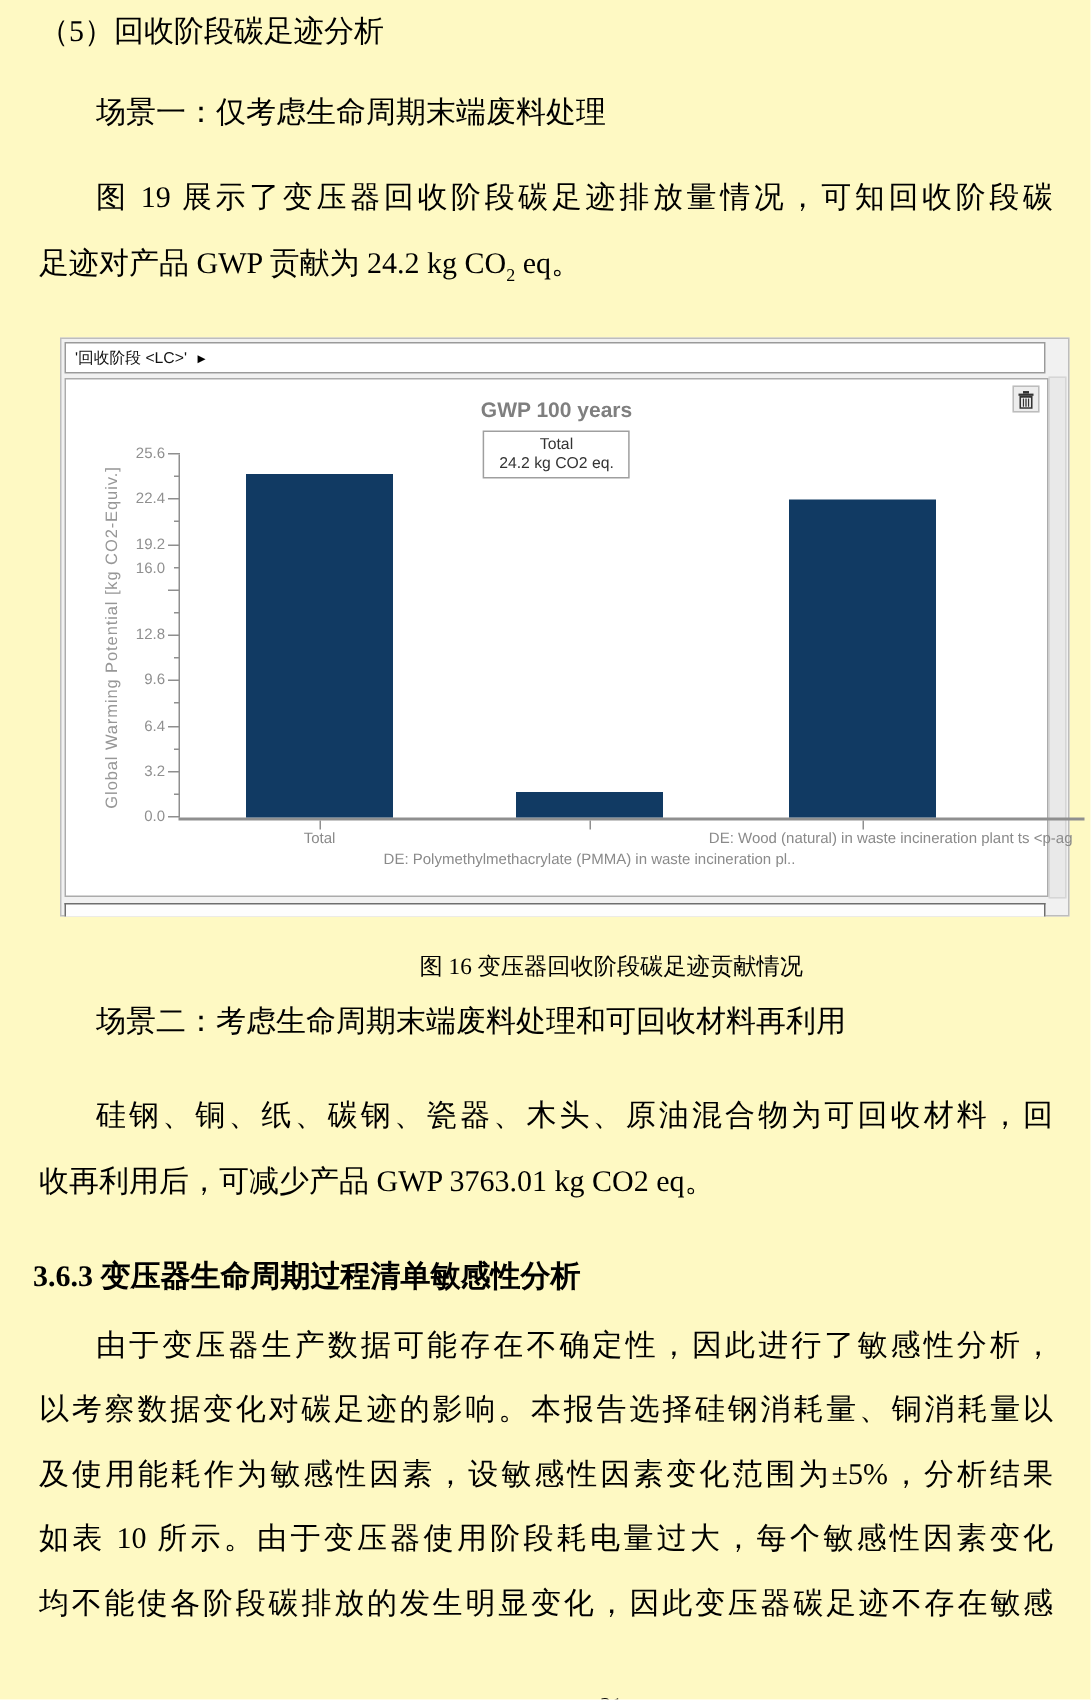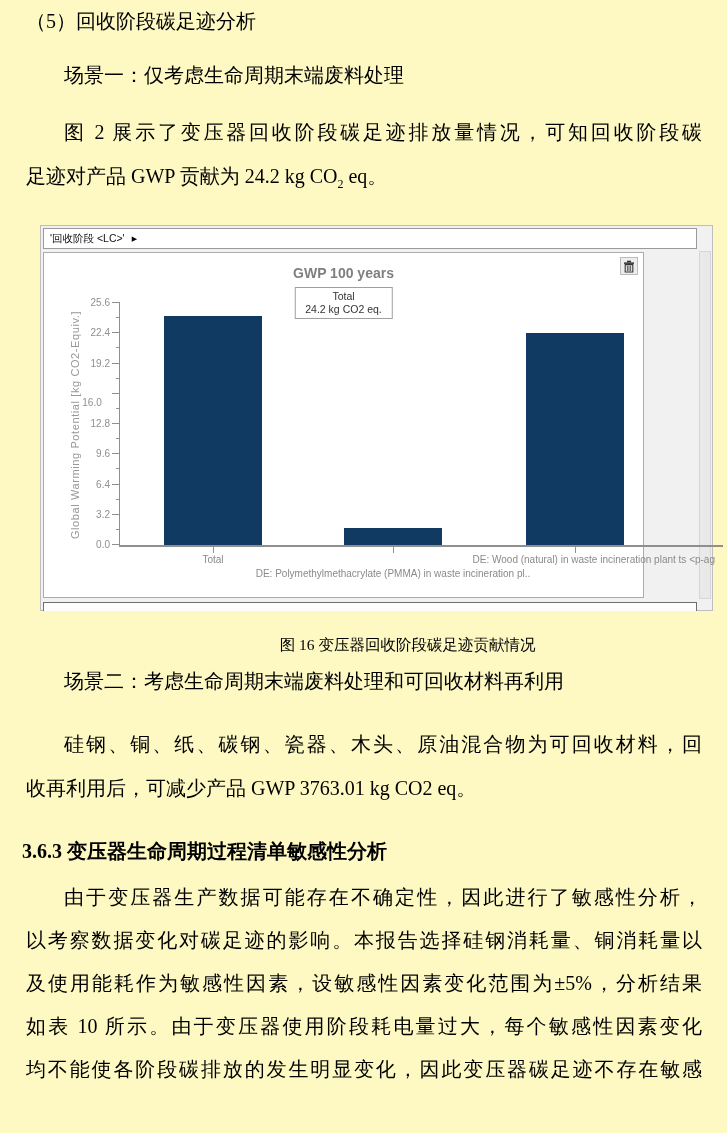--- a/index.html
+++ b/index.html
@@ -17,21 +17,21 @@
   
   .gabi{position:absolute;left:40px;top:225px;width:673px;height:386px;
         background:#f1f1f1;border:1px solid #bdbdbd;box-sizing:border-box;
         font-family:"Liberation Sans","DejaVu Sans",sans-serif;}
   .gabi-tabbar{position:absolute;left:2px;top:2px;width:654px;height:21px;background:#fff;
         border:1px solid #9a9a9a;box-sizing:border-box;display:flex;align-items:center;}
   .gabi-tab-label{font-size:10.5px;color:#111;margin-left:6px;}
   .gabi-tab-arrow{font-size:7px;color:#000;margin-left:7px;}
   .gabi-scroll{position:absolute;right:1px;top:25px;bottom:11px;width:12px;background:#e9e9e9;
         border:1px solid #d6d6d6;box-sizing:border-box;}
-  .gabi-panel{position:absolute;left:2px;top:26px;width:601px;height:346px;background:#fff;
+  .gabi-panel{position:absolute;left:2px;top:26px;width:656px;height:346px;background:#fff;
         border:1px solid #ababab;box-sizing:border-box;}
   .trash-btn{position:absolute;right:5px;top:4px;width:18px;height:18px;background:#ededed;
         border:1px solid #bcbcbc;box-sizing:border-box;display:flex;align-items:center;justify-content:center;}
   .chart-title{position:absolute;top:12px;left:0;width:100%;text-align:center;
         font-size:14px;font-weight:bold;color:#7f7f7f;}
   .total-box{position:absolute;top:34px;left:50%;transform:translateX(-50%);
         border:1px solid #9f9f9f;background:#fff;padding:2px 10px;text-align:center;
         font-size:10.5px;color:#333;line-height:13px;}
   .y-title{position:absolute;left:-90px;top:166px;width:242px;text-align:center;
         transform:rotate(-90deg);font-size:11px;color:#979797;letter-spacing:0.6px;white-space:nowrap;}
@@ -54,21 +54,21 @@
 </style>
 </head>
 <body>
 
 <div class="page">
 
   <div class="txt" style="left:26px;top:8px;">（5）回收阶段碳足迹分析</div>
 
   <div class="txt" style="left:64px;top:62px;">场景一：仅考虑生命周期末端废料处理</div>
 
-  <div class="jline indent" style="top:119px;">图 2 展示了变压器回收阶段碳足迹排放量情况，可知回收阶段碳</div>
+  <div class="jline indent" style="top:119px;">图 19 展示了变压器回收阶段碳足迹排放量情况，可知回收阶段碳</div>
   <div class="jline lastline" style="top:163px;"><span>足迹对产品 GWP 贡献为 24.2 kg CO</span><sub>2</sub><span> eq。</span></div>
 
   <div class="gabi">
     <div class="gabi-tabbar">
       <span class="gabi-tab-label">'回收阶段 &lt;LC&gt;'</span>
       <span class="gabi-tab-arrow">▶</span>
     </div>
 
     <div class="gabi-scroll"></div>
 
@@ -115,21 +115,21 @@
           <div class="ytick-mark" style="left: -4px; width: 4px; bottom: 45.375px;"></div>
           <div class="ytick-label" style="bottom: 54.5px;">6.4</div>
           <div class="ytick-mark" style="left: -8px; width: 8px; bottom: 60.5px;"></div>
           <div class="ytick-mark" style="left: -4px; width: 4px; bottom: 75.625px;"></div>
           <div class="ytick-label" style="bottom: 84.75px;">9.6</div>
           <div class="ytick-mark" style="left: -8px; width: 8px; bottom: 90.75px;"></div>
           <div class="ytick-mark" style="left: -4px; width: 4px; bottom: 105.875px;"></div>
           <div class="ytick-label" style="bottom: 115px;">12.8</div>
           <div class="ytick-mark" style="left: -8px; width: 8px; bottom: 121px;"></div>
           <div class="ytick-mark" style="left: -4px; width: 4px; bottom: 136.125px;"></div>
-          <div class="ytick-label" style="bottom: 136px; text-align: center;">16.0</div>
+          <div class="ytick-label" style="bottom: 159px;">16.0</div>
           <div class="ytick-mark" style="left: -8px; width: 8px; bottom: 151.25px;"></div>
           <div class="ytick-mark" style="left: -4px; width: 4px; bottom: 166.375px;"></div>
           <div class="ytick-label" style="bottom: 175.5px;">19.2</div>
           <div class="ytick-mark" style="left: -8px; width: 8px; bottom: 181.5px;"></div>
           <div class="ytick-mark" style="left: -4px; width: 4px; bottom: 196.625px;"></div>
           <div class="ytick-label" style="bottom: 205.75px;">22.4</div>
           <div class="ytick-mark" style="left: -8px; width: 8px; bottom: 211.75px;"></div>
           <div class="ytick-mark" style="left: -4px; width: 4px; bottom: 226.875px;"></div>
           <div class="ytick-label" style="bottom: 236px;">25.6</div>
           <div class="ytick-mark" style="left: -8px; width: 8px; bottom: 242px;"></div>

